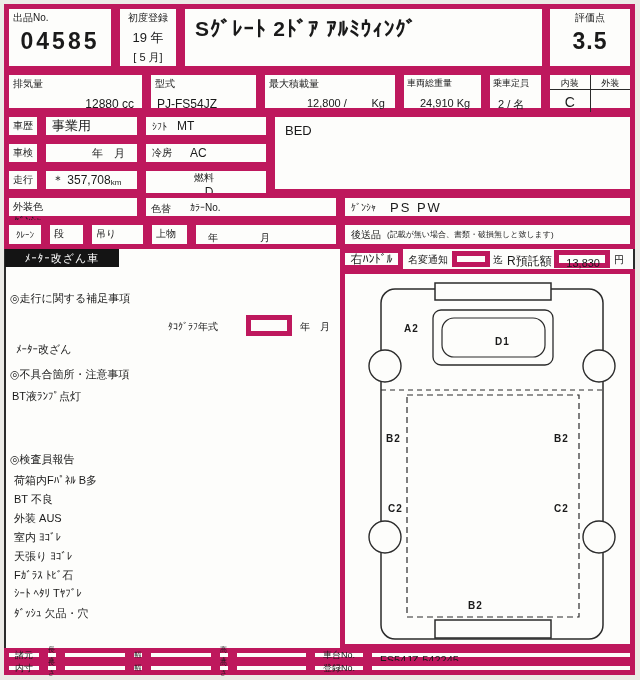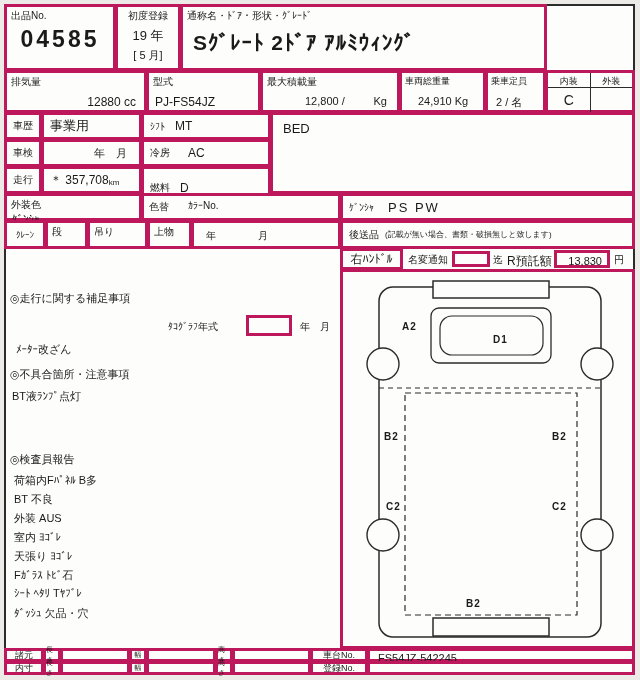--- a/index.html
+++ b/index.html
@@ -1,18 +1,18 @@
 <!DOCTYPE html>
 <html><head>
 <meta charset="utf-8">
 <style>
   html,body{margin:0;padding:0;background:#e8e6e2;}
   .page{position:relative;width:640px;height:680px;background:#ecebe7;font-family:"Liberation Sans","DejaVu Sans",sans-serif;color:#1a1a1a;overflow:hidden;font-size:11px;}
   .form-bg{position:absolute;left:4px;top:4px;width:631px;height:671px;background:#fdfdfb;border:2px solid #2b2b2b;box-sizing:border-box;}
-  .cell{position:absolute;border:3px solid #be185d;box-sizing:border-box;background:#fdfdfb;}
+  .cell{position:absolute;border:5px solid #be185d;box-sizing:border-box;background:#fdfdfb;}
   .abs{position:absolute;}
   .lbl{font-size:10px;display:block;padding:2px 4px 0 4px;white-space:nowrap;}
   .lbl9{font-size:9px;display:block;padding:2px 3px 0 3px;white-space:nowrap;}
   .big{font-size:23px;font-weight:bold;letter-spacing:3px;text-align:center;margin-top:3px;white-space:nowrap;}
   .center{text-align:center;}
   .vc{display:flex;align-items:center;justify-content:center;}
   .vcl{display:flex;align-items:center;padding-left:6px;}
   .val12{font-size:12px;}
   .val13{font-size:13px;}
   .mark{position:absolute;font-size:10px;font-weight:bold;letter-spacing:1px;}
@@ -30,24 +30,27 @@
     <div class="big">04585</div>
   </div>
 
   <div class="cell center" style="left:115px;top:4px;width:66px;height:67px;">
     <span class="lbl" style="text-align:center">初度登録</span>
     <div style="font-size:13px;margin-top:4px">19 年</div>
     <div style="font-size:11px;margin-top:3px">[ 5 月]</div>
   </div>
 
   <div class="cell" style="left:180px;top:4px;width:367px;height:67px;">
-    <span class="lbl">通称名・ﾄﾞｱ・形状・ｸﾞﾚｰﾄﾞ</span>
     <div style="font-size:21px;font-weight:bold;padding:8px 0 0 10px;letter-spacing:1px;white-space:nowrap;">Sｸﾞﾚｰﾄ 2ﾄﾞｱ ｱﾙﾐｳｨﾝｸﾞ</div>
   </div>
 
+  <div class="cell center" style="left:545px;top:4px;width:90px;height:67px;">
+    <span class="lbl" style="text-align:center">評価点</span>
+    <div class="big" style="letter-spacing:1px">3.5</div>
+  </div>
 
   <div class="cell" style="left:4px;top:70px;width:143px;height:43px;">
     <span class="lbl">排気量</span>
     <div class="val12" style="text-align:right;padding:6px 8px 0 12px">12880 cc</div>
   </div>
 
   <div class="cell" style="left:146px;top:70px;width:115px;height:43px;">
     <span class="lbl">型式</span>
     <div class="val12" style="padding:6px 0 0 6px">PJ-FS54JZ</div>
   </div>
@@ -93,21 +96,21 @@
   <div class="cell vcl" style="left:141px;top:139px;width:130px;height:28px;gap:8px;">
     <span style="font-size:10px;margin-right:10px">冷房</span>
     <span class="val12">AC</span>
   </div>
 
   <div class="cell vc" style="left:4px;top:166px;width:38px;height:28px;font-size:10px">走行</div>
   <div class="cell vcl" style="left:41px;top:166px;width:101px;height:28px;">
     <span class="val12">＊ 357,708</span>
     <span style="font-size:8px;margin-top:5px">km</span>
   </div>
-  <div class="cell vcl" style="left:141px;top:166px;width:130px;height:44px;">
+  <div class="cell vcl" style="left:141px;top:166px;width:130px;height:44px;flex-direction:column;">
     <span style="font-size:10px;margin-right:10px">燃料</span>
     <span class="val12">D</span>
   </div>
 
   <div class="cell" style="left:4px;top:193px;width:138px;height:28px;">
     <span class="lbl">外装色</span>
     <div style="font-size:11px;padding:1px 0 0 5px">ｹﾞﾝｼｬ</div>
   </div>
   <div class="cell" style="left:141px;top:193px;width:200px;height:28px;">
     <span style="position:absolute;left:5px;top:4px;font-size:10px">色替</span>
@@ -135,20 +138,21 @@
   <div class="cell vcl" style="left:340px;top:193px;width:295px;height:28px;">
     <span style="font-size:10px;margin-right:14px">ｹﾞﾝｼｬ</span>
     <span class="val13" style="letter-spacing:2px">PS PW</span>
   </div>
 
   <div class="cell vcl" style="left:340px;top:220px;width:295px;height:29px;">
     <span style="font-size:10px;margin-right:6px">後送品</span>
     <span style="font-size:8px">(記載が無い場合、書類・破損無しと致します)</span>
   </div>
 
+  <div class="badge" style="left:5px;top:249px;width:114px;height:18px;">ﾒｰﾀｰ改ざん車</div>
 
   <div class="cell vc" style="left:340px;top:248px;width:63px;height:22px;font-size:12px">右ﾊﾝﾄﾞﾙ</div>
   <span class="abs" style="left:408px;top:253px;font-size:10px">名変通知</span>
   <div class="cell" style="left:452px;top:251px;width:38px;height:16px;"></div>
   <span class="abs" style="left:493px;top:253px;font-size:10px">迄</span>
   <span class="abs" style="left:507px;top:253px;font-size:12px">R預託額</span>
   <div class="cell" style="left:554px;top:250px;width:56px;height:18px;font-size:11px;text-align:right;padding:2px 5px 0 0">13,830</div>
   <span class="abs" style="left:614px;top:253px;font-size:10px">円</span>
 
   <span class="note" style="left:10px;top:291px;">◎走行に関する補足事項</span>

